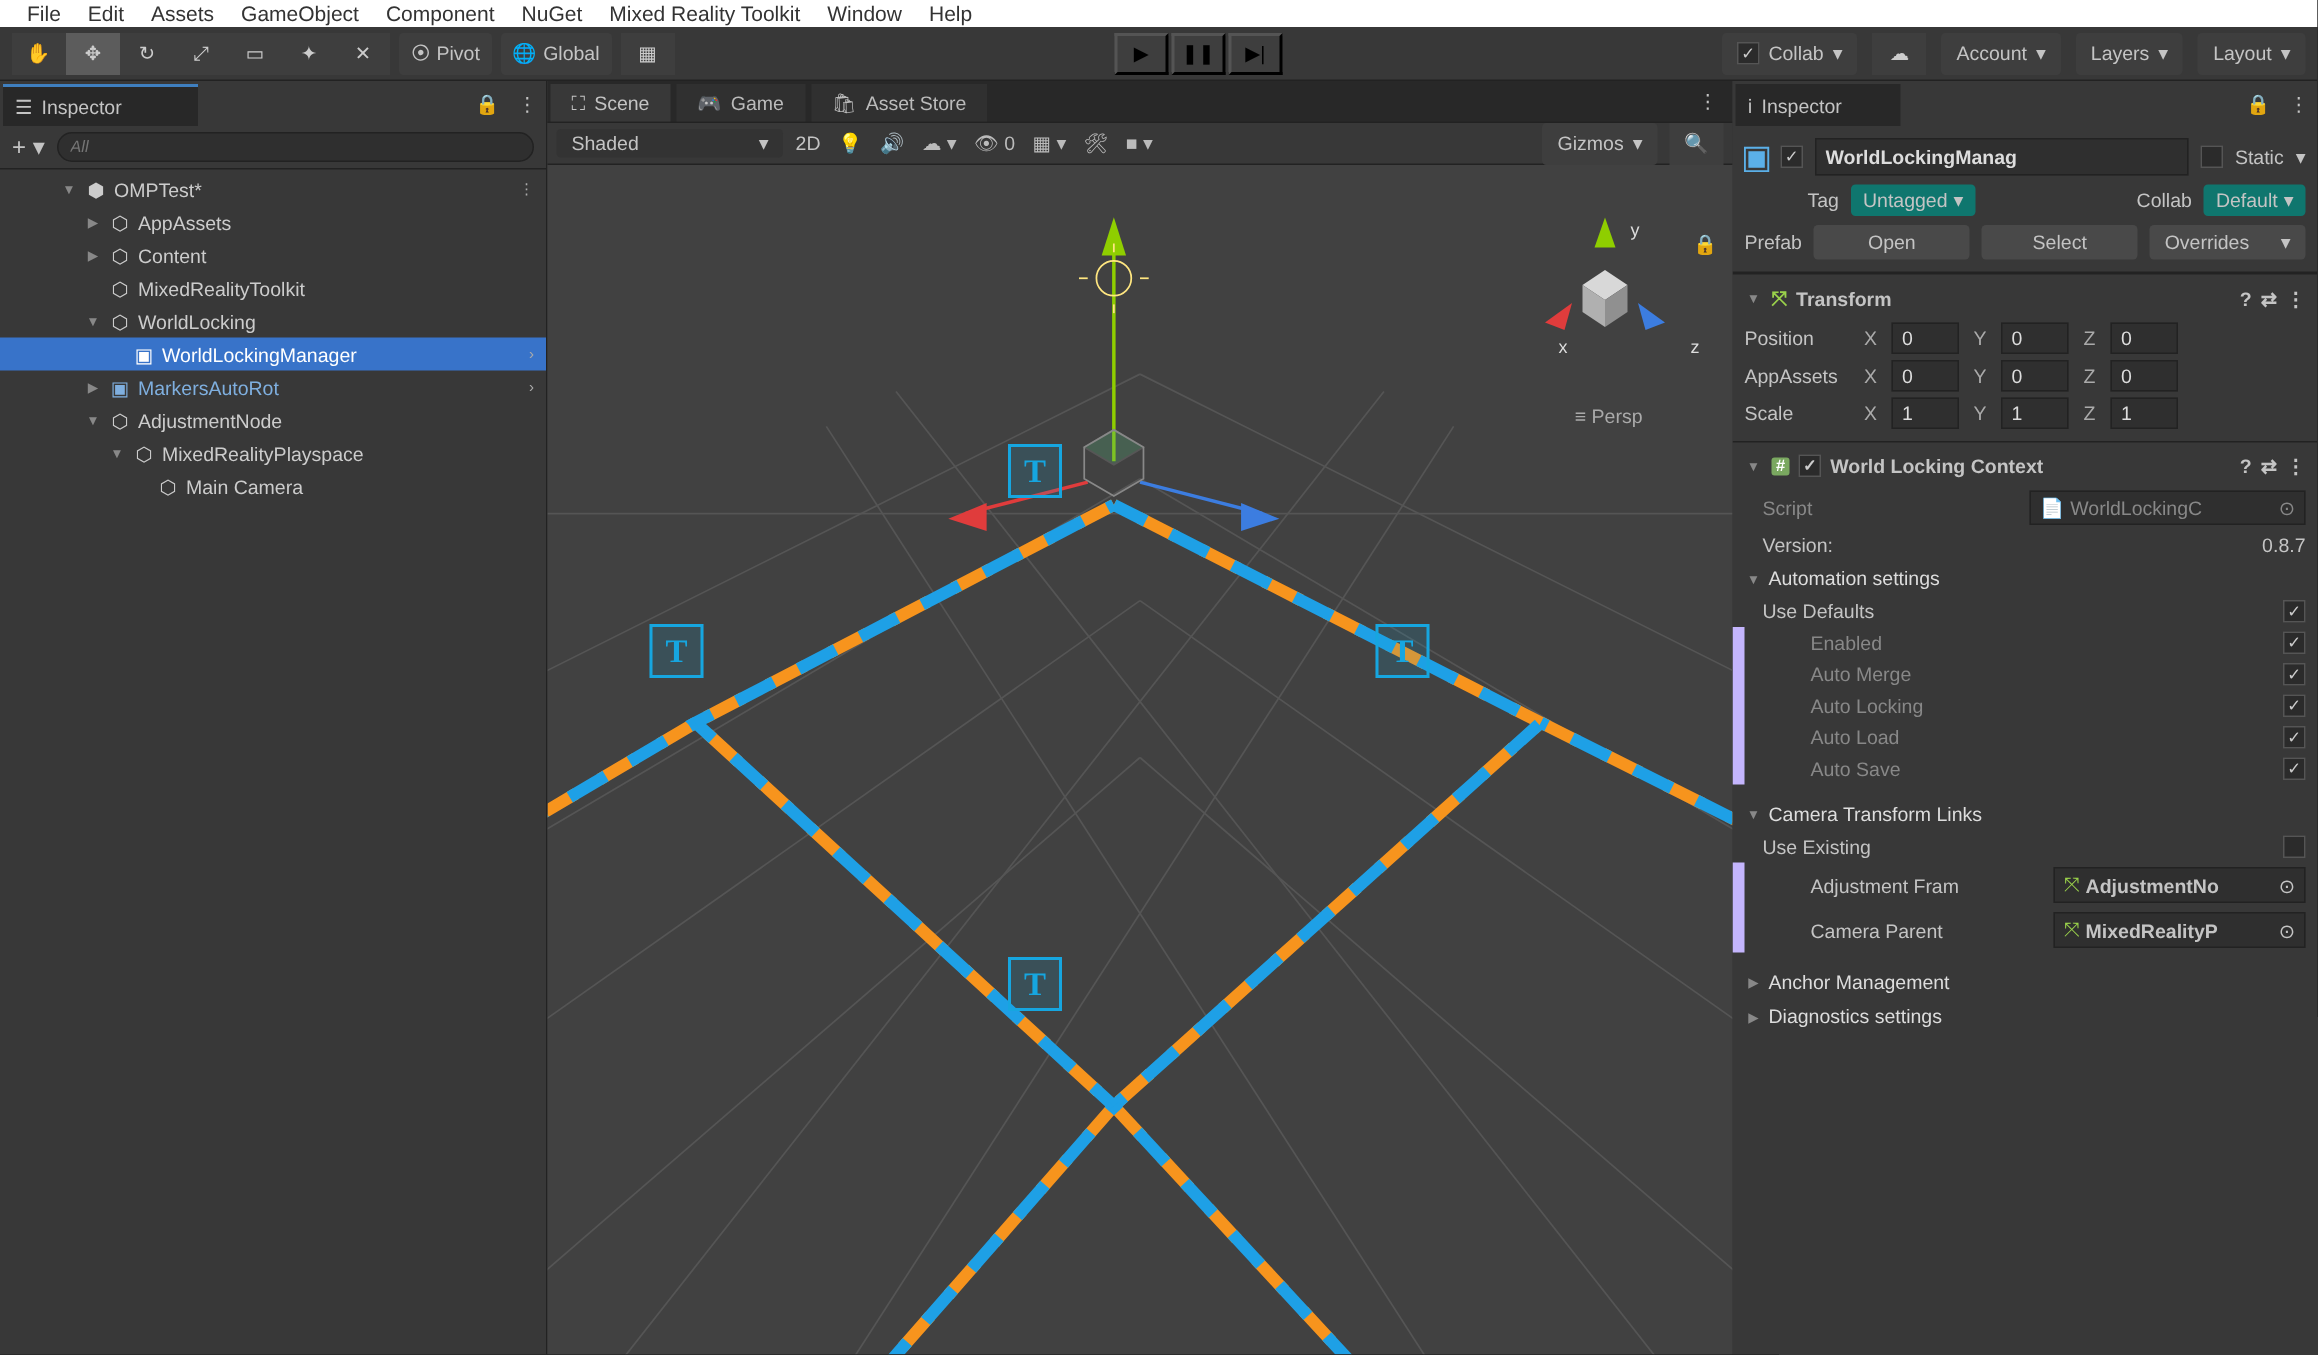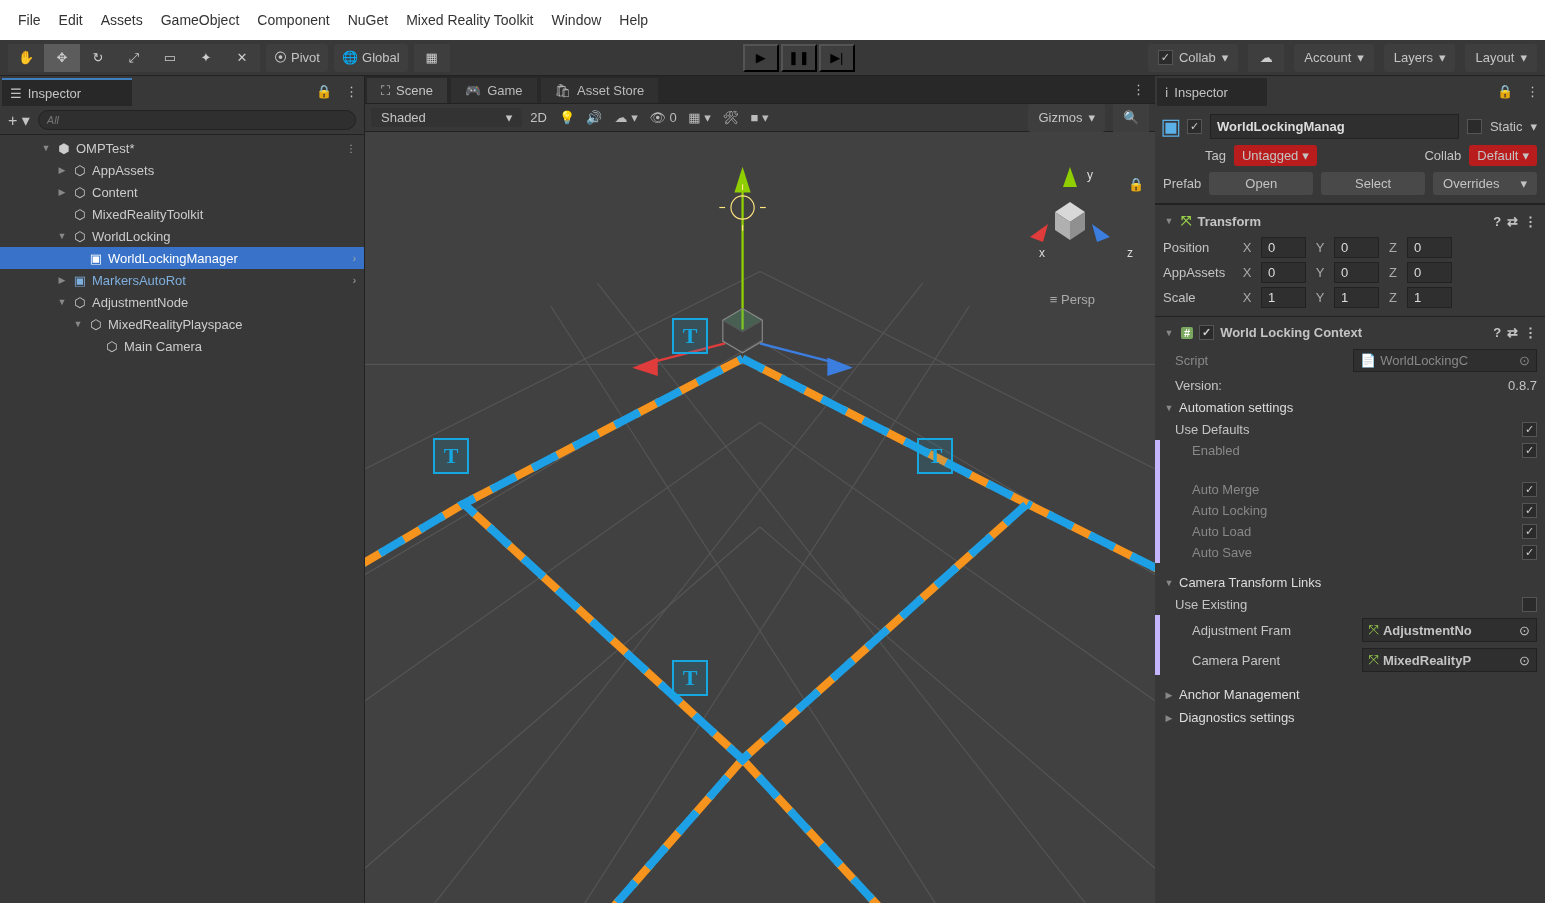--- a/index.html
+++ b/index.html
@@ -1,17 +1,17 @@
 <!DOCTYPE html>
 <html><head>
 <meta charset="utf-8">
 <style>
 * { box-sizing: border-box; margin: 0; padding: 0; font-family: -apple-system, Segoe UI, Arial, sans-serif; font-size: 13px; }
 body { background: #282828; color: #c4c4c4; width: 1545px; height: 903px; overflow: hidden; display: flex; flex-direction: column; }
-.menubar { background: #fff; color: #333; display: flex; align-items: center; height: 40px; padding: 0 10px; gap: 2px; flex-shrink:0; }
+.menubar { background: #fff; color: #333; display: flex; align-items: center; height: 18px; padding: 0 10px; gap: 2px; flex-shrink:0; }
 .menubar span { padding: 4px 8px; cursor: default; font-size: 14px; }
 .toolbar { background: #383838; display: flex; align-items: center; height: 36px; gap: 6px; border-bottom: 1px solid #222; padding: 0 8px; flex-shrink:0;}
 .tool-group { display: flex; }
 .tool-btn { width: 36px; height: 28px; background: #3e3e3e; display: flex; align-items: center; justify-content: center; border: none; color: #ccc; }
 .tool-btn.active { background: #5c5c5c; }
 .pivot-btn { display:flex; align-items:center; background:#3e3e3e; height:28px; padding:0 8px; gap:4px; border-radius:3px; }
 .flex-grow { flex:1; }
 .play-group { display:flex; gap:2px; }
 .play-btn { width:36px; height:28px; background:#3e3e3e; display:flex; align-items:center; justify-content:center; }
 .right-tools { display:flex; gap:10px; align-items:center; }
@@ -38,34 +38,34 @@
 .scene-view { flex:1; background:#414141; position:relative; overflow:hidden; }
 .grid-floor { position:absolute; inset:0; }
 .t-gizmo { position:absolute; width:36px; height:36px; border:2px solid #16a6e0; background:rgba(22,166,224,.15); display:flex; align-items:center; justify-content:center; color:#16a6e0; font-family:Georgia,serif; font-weight:bold; font-size:22px; }
 .persp-label { position:absolute; top:160px; right:60px; color:#aaa; font-size:13px; }
 .inspector { width:390px; background:#383838; display:flex; flex-direction:column; }
 .inspector .panel-tab { display:flex; align-items:center; height:28px; background:#282828; padding:0 8px; gap:6px; margin:2px 2px 0 2px; width:110px; }
 .insp-header { padding:8px; display:flex; flex-direction:column; gap:6px; border-bottom:1px solid #222;}
 .insp-row { display:flex; align-items:center; gap:8px; }
 .name-field { flex:1; background:#2f2f2f; border:1px solid #222; padding:4px 6px; color:#ddd; font-weight:bold; }
 .chk { width:15px; height:15px; background:#2b2b2b; border:1px solid #555; display:inline-flex; align-items:center; justify-content:center; color:#ccc; font-size:11px; }
-.tag-dd { background:#b91c1c; padding:3px 8px; border-radius:3px; display:flex; align-items:center; gap:4px; font-size:12px; }
+.tag-dd { background:#0f766e; padding:3px 8px; border-radius:3px; display:flex; align-items:center; gap:4px; font-size:12px; }
 .prefab-btn { background:#494949; padding:4px 10px; border-radius:3px; flex:1; text-align:center; }
 .component { border-top:1px solid #222; padding:6px 8px; }
 .comp-header { display:flex; align-items:center; gap:6px; font-weight:bold; padding:2px 0 6px 0; }
 .comp-header .spacer { flex:1; }
 .vec-row { display:flex; align-items:center; gap:6px; padding:2px 0; font-size:12px; }
 .vec-row .label { width:70px; }
 .vec-row .axis { width:16px; text-align:center; color:#aaa; }
 .vec-row .val { background:#2f2f2f; border:1px solid #222; padding:2px 6px; width:45px; color:#ddd; }
 .prop-row { display:flex; align-items:center; padding:3px 0 3px 12px; gap:8px; font-size:12px; }
 .prop-row .plabel { flex:1; }
 .subhead { padding:4px 0; font-size:13px; color:#ddd; display:flex; align-items:center; gap:4px; }
 .dim { color:#888; }
-.blueline { border-left:5px solid #c4b5fd; margin-left:-8px; padding-left:6px; }
+.blueline { border-left:8px solid #c4b5fd; margin-left:-8px; padding-left:18px; }
 .objfield { background:#2f2f2f; border:1px solid #222; padding:3px 6px; display:flex; align-items:center; gap:4px; flex:1; font-size:12px; }
 svg { display:block; }
 </style>
 </head>
 <body>
 
 <div class="menubar">
   <span>File</span>
   <span>Edit</span>
   <span>Assets</span>
@@ -445,21 +445,21 @@
         </div>
       <div class="prop-row">
           <span class="plabel">Use Defaults</span>
           <span class="chk">✓</span>
         </div>
       <div class="blueline">
         <div class="prop-row dim" style="padding-left:26px;">
             <span class="plabel">Enabled</span>
             <span class="chk">✓</span>
           </div>
-        <div class="prop-row dim" style="padding-left:26px;margin-top:18px;">
+        <div class="prop-row dim" style="padding-left:26px;">
             <span class="plabel">Auto Merge</span>
             <span class="chk">✓</span>
           </div>
         <div class="prop-row dim" style="padding-left:26px;">
             <span class="plabel">Auto Locking</span>
             <span class="chk">✓</span>
           </div>
         <div class="prop-row dim" style="padding-left:26px;">
             <span class="plabel">Auto Load</span>
             <span class="chk">✓</span>

